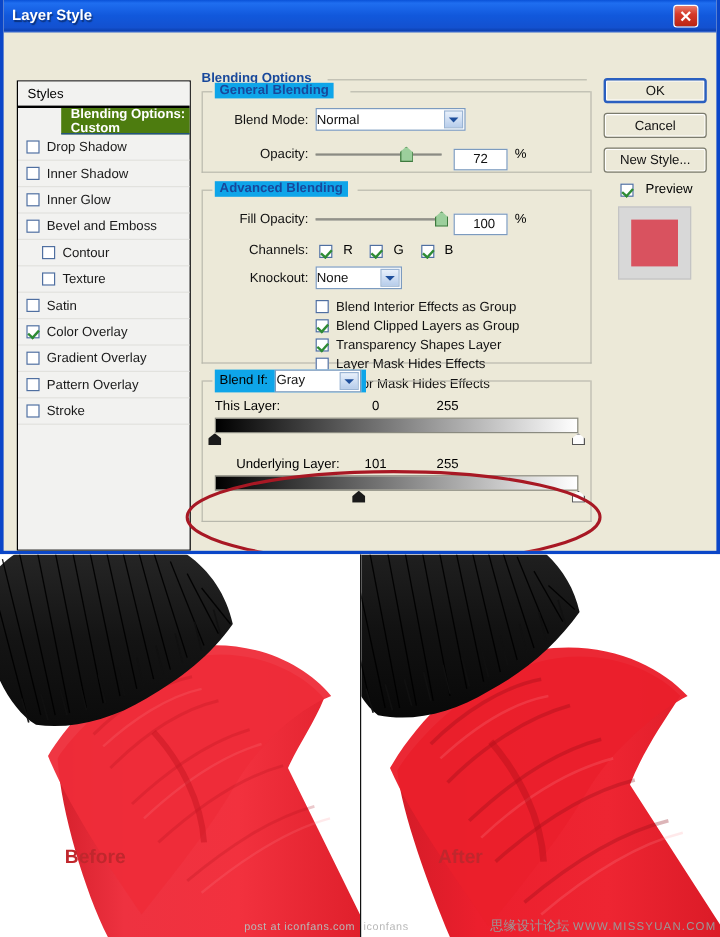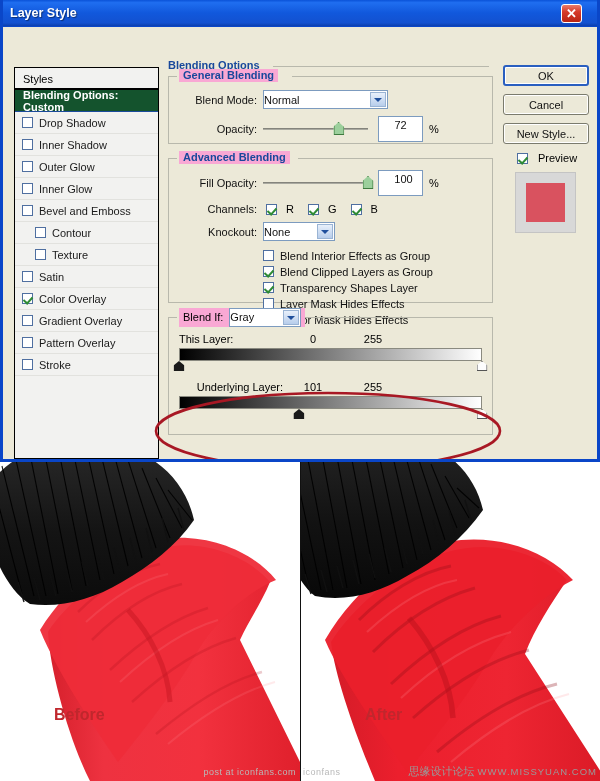--- a/index.html
+++ b/index.html
@@ -53,22 +53,22 @@
     border-bottom:2px solid #000000;
     font-size:11px; color:#000;
     background:#f2f2f0;
   }
   .style-row {
     height:22px; display:flex; align-items:center;
     padding-left:7px; border-bottom:1px solid #e2e2de;
     font-size:11px; color:#1a1a1a;
   }
   .style-row.selected {
-    background:#14532d; color:#ffffff; font-weight:bold;
-    border-bottom:1px solid #1b4b9c; padding-left:8px;
+    background:#4d7c0f; color:#ffffff; font-weight:bold;
+    border-bottom:1px solid #1b4b9c; padding-left:8px;margin-left:36px;
   }
   .style-row.indent { padding-left:20px; }
 
   
   .cb {
     width:11px; height:11px; flex:none;
     border:1px solid #4f6fa0; background:#fff;
     margin-right:6px; position:relative;
   }
   .cb.checked::after {
@@ -88,21 +88,21 @@
   .fieldset {
     border:1px solid #b8b8ac; border-top:none;
     position:relative; margin-top:7px;
   }
   .fs-top {
     position:absolute; top:0; left:0; right:0; height:1px;
   }
   .fs-top .seg-l { position:absolute; left:0; width:8px; height:1px; background:#b8b8ac; top:0;}
   .fs-top .seg-r { position:absolute; right:0; height:1px; background:#b8b8ac; top:0;}
   .fs-legend {
-    position:absolute; top:-7px; left:10px; background:#f9a8d4;
+    position:absolute; top:-7px; left:10px; background:#0ea5e9;
     padding:0 4px; line-height:13px;
   }
   .fs-inner { padding:14px 10px 9px 10px; }
 
   .row { display:flex; align-items:center; margin-bottom:7px; }
   .lbl { text-align:right; font-size:11px; color:#111; }
 
   select.combo, .combo {
     height:19px; background:#ffffff; border:1px solid #7c9bbf;
     font-family:"Liberation Sans", sans-serif; font-size:11px;
@@ -132,22 +132,22 @@
   }
   .knob-shape {
     width:11px; height:13px;
     background:#9ccf9c;
     clip-path:polygon(50% 0, 100% 38%, 100% 100%, 0 100%, 0 38%);
     border:0;
     box-shadow:inset 0 0 0 1px #3e7a3e;
   }
 
   .numbox {
-    height:26px; width:45px; background:#fff; border:1px solid #7c9bbf;
-    font-size:11px; text-align:center; line-height:16px; color:#111;
+    height:18px; width:45px; background:#fff; border:1px solid #7c9bbf;
+    font-size:11px; text-align:center; line-height:16px; color:#111;margin-top:8px;
   }
   .pct { margin-left:6px; font-size:11px; }
 
   .chan-cb { display:flex; align-items:center; margin-right:11px; }
   .chan-cb span { margin-left:3px; font-size:11px; }
 
   .opt-row { display:flex; align-items:center; height:15px; margin-bottom:1px; }
   .opt-row span { font-size:11px; color:#111; }
 
   
@@ -223,24 +223,20 @@
         <span>Blending Options: Custom</span>
       </div>
 
       <div class="style-row">
         <span class="cb"></span>
         <span>Drop Shadow</span>
       </div>
       <div class="style-row">
         <span class="cb"></span>
         <span>Inner Shadow</span>
-      </div>
-      <div class="style-row">
-        <span class="cb"></span>
-        <span>Outer Glow</span>
       </div>
       <div class="style-row">
         <span class="cb"></span>
         <span>Inner Glow</span>
       </div>
       <div class="style-row">
         <span class="cb"></span>
         <span>Bevel and Emboss</span>
       </div>
       <div class="style-row indent">

